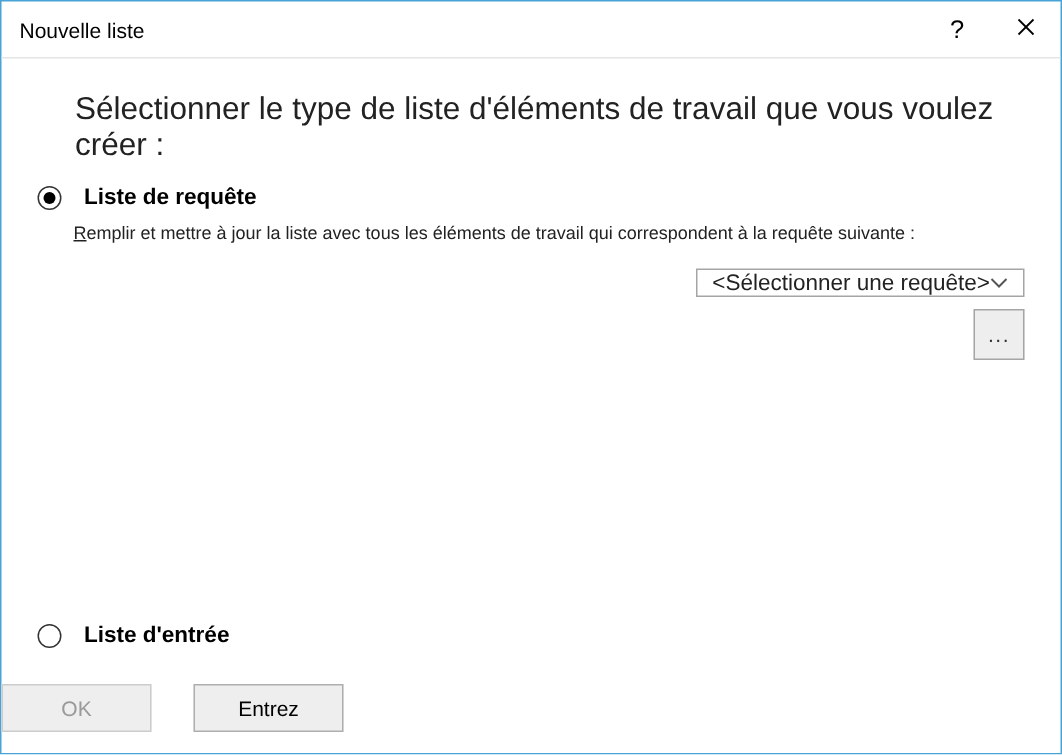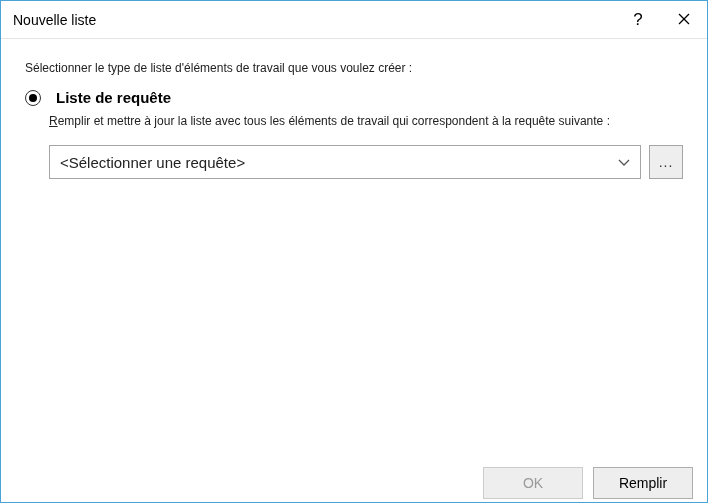--- a/index.html
+++ b/index.html
@@ -56,23 +56,24 @@
       width: 12px;
       height: 12px;
     }
     .content {
       flex: 1;
       padding: 22px 24px 0 24px;
       display: flex;
       flex-direction: column;
     }
     .instruction {
-      font-size: 12px;
+      font-size: 21px;
       color: #222;
       margin-bottom: 14px;
+      margin-left: 25px;
     }
     .option-group {
       margin-bottom: 8px;
     }
     .radio-row {
       display: flex;
       align-items: center;
       gap: 15px;
       margin-bottom: 6px;
     }
@@ -107,20 +108,21 @@
     }
     .underline-first::first-letter {
       text-decoration: underline;
     }
     .query-row {
       display: flex;
       align-items: flex-end;
       gap: 8px;
       margin-left: 24px;
       margin-right: 0;
+      flex-direction: column;
     }
     .combobox {
       flex: 1;
       height: 34px;
       border: 1px solid #a5a5a5;
       display: flex;
       align-items: center;
       padding: 0 10px;
       position: relative;
       background: #fff;
@@ -152,23 +154,22 @@
       color: #333;
     }
     .spacer {
       flex: 1;
     }
     .option-group.bottom {
       margin-bottom: 18px;
     }
     .button-row {
       display: flex;
-      justify-content: flex-end;
-      gap: 10px;
-      padding: 0 14px 3px 0;
+      gap: 28px;
+      padding: 0 14px 14px 0;
     }
     .btn {
       min-width: 100px;
       height: 32px;
       border: 1px solid #aeaeae;
       background: #eeeeee;
       display: flex;
       align-items: center;
       justify-content: center;
       font-size: 14px;
@@ -222,24 +223,28 @@
         </div>
         <div class="browse-btn">
           <span>...</span>
         </div>
       </div>
     </div>
 
     <div class="spacer"></div>
 
     <div class="option-group bottom">
+      <div class="radio-row">
+        <span class="radio"></span>
+        <span class="radio-label">Liste d'entrée</span>
+      </div>
     </div>
   </div>
 
   <div class="button-row">
     <div class="btn disabled">
       <span>OK</span>
     </div>
     <div class="btn">
-      <span>Remplir</span>
+      <span>Entrez</span>
     </div>
   </div>
 </div>
 
 </body></html>

